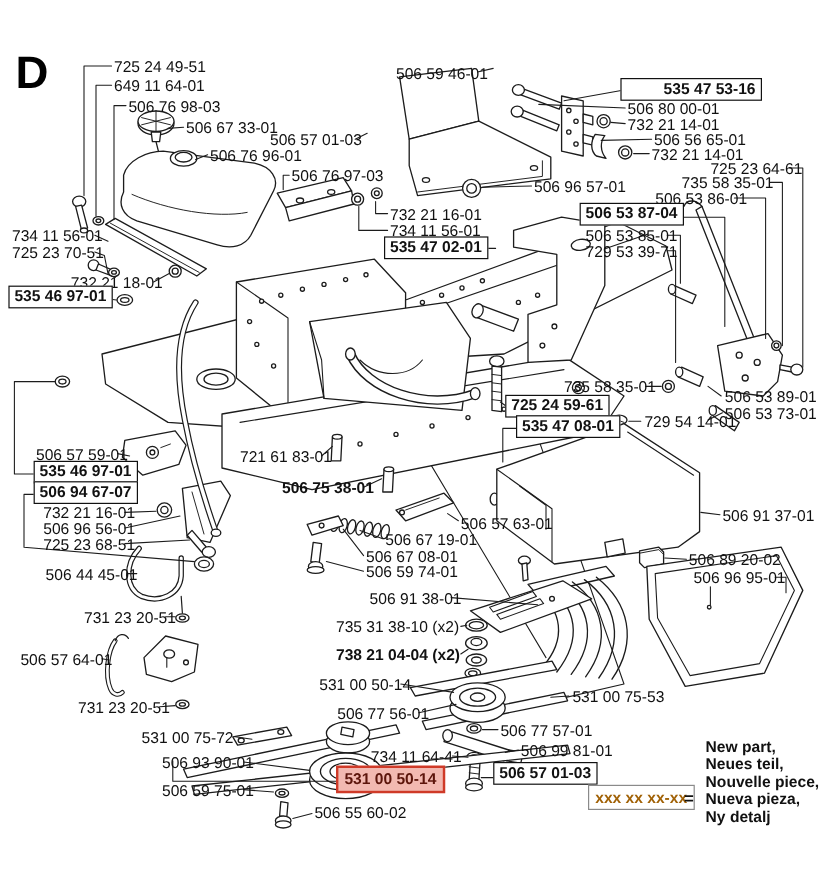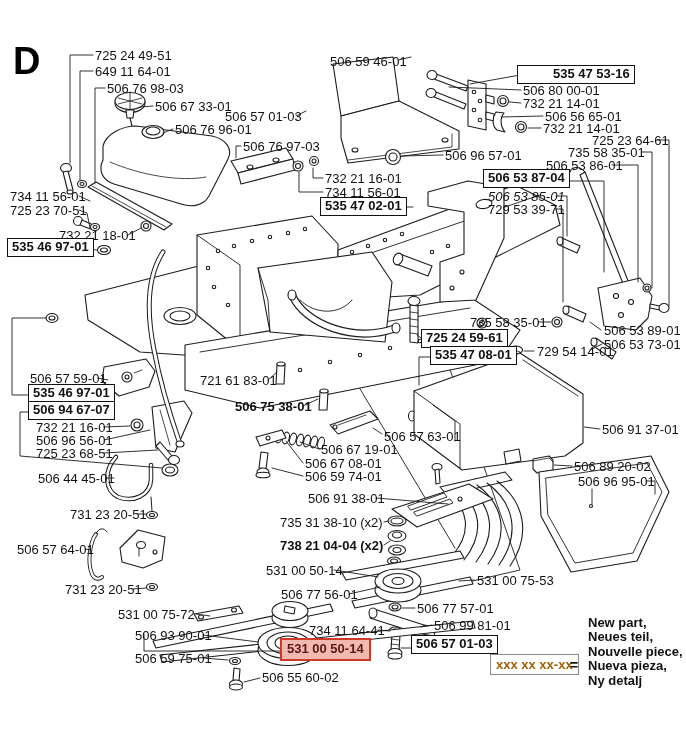--- a/index.html
+++ b/index.html
@@ -418,21 +418,21 @@
       <div class="lbl plain" style="left: 330px; top: 55px;">506 59 46-01</div>
       <div class="lbl boxed" style="left: 517px; top: 65px; padding-left: 35px;">535 47 53-16</div>
       <div class="lbl plain" style="left: 523px; top: 84px;">506 80 00-01</div>
       <div class="lbl plain" style="left: 523px; top: 97px;">732 21 14-01</div>
       <div class="lbl plain" style="left: 545px; top: 110px;">506 56 65-01</div>
       <div class="lbl plain" style="left: 543px; top: 122px;">732 21 14-01</div>
       <div class="lbl plain" style="left: 592px; top: 134px;">725 23 64-61</div>
       <div class="lbl plain" style="left: 568px; top: 146px;">735 58 35-01</div>
       <div class="lbl plain" style="left: 546px; top: 159px;">506 53 86-01</div>
       <div class="lbl boxed" style="left: 483px; top: 169px;">506 53 87-04</div>
-      <div class="lbl plain" style="left: 488px; top: 190px; font-style: italic;">506 53 85-01</div>
+      <div class="lbl plain" style="left: 488px; top: 190px;">506 53 85-01</div>
       <div class="lbl plain" style="left: 488px; top: 203px;">729 53 39-71</div>
       <div class="lbl plain" style="left: 445px; top: 149px;">506 96 57-01</div>
       <div class="lbl plain" style="left: 325px; top: 172px;">732 21 16-01</div>
       <div class="lbl plain" style="left: 325px; top: 186px;">734 11 56-01</div>
       <div class="lbl boxed" style="left: 320px; top: 197px;">535 47 02-01</div>
       <div class="lbl plain" style="left: 10px; top: 190px;">734 11 56-01</div>
       <div class="lbl plain" style="left: 10px; top: 204px;">725 23 70-51</div>
       <div class="lbl plain" style="left: 59px; top: 229px;">732 21 18-01</div>
       <div class="lbl boxed" style="left: 7px; top: 238px;">535 46 97-01</div>
       <div class="lbl plain" style="left: 30px; top: 372px;">506 57 59-01</div>

